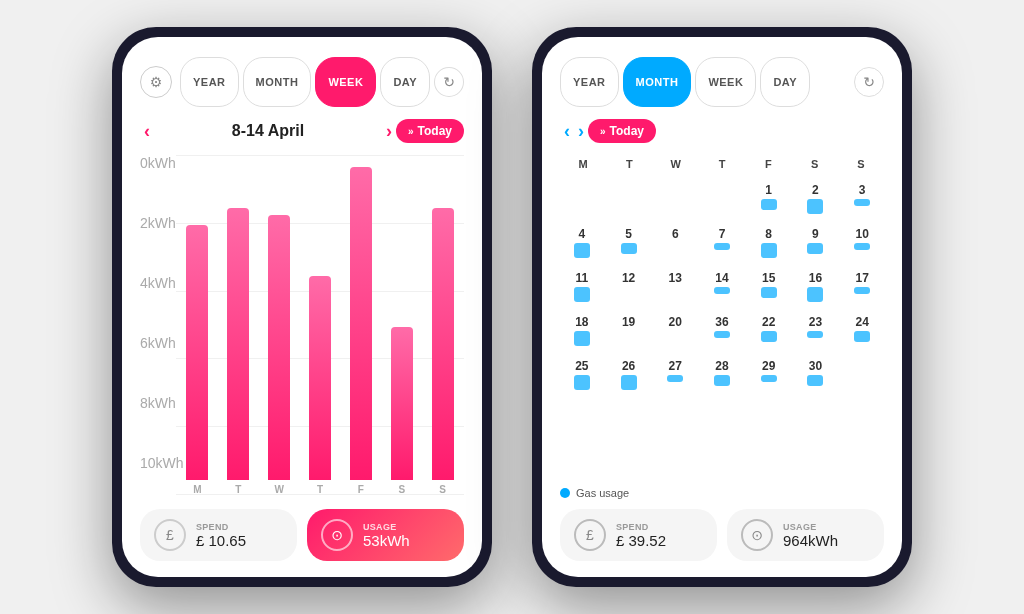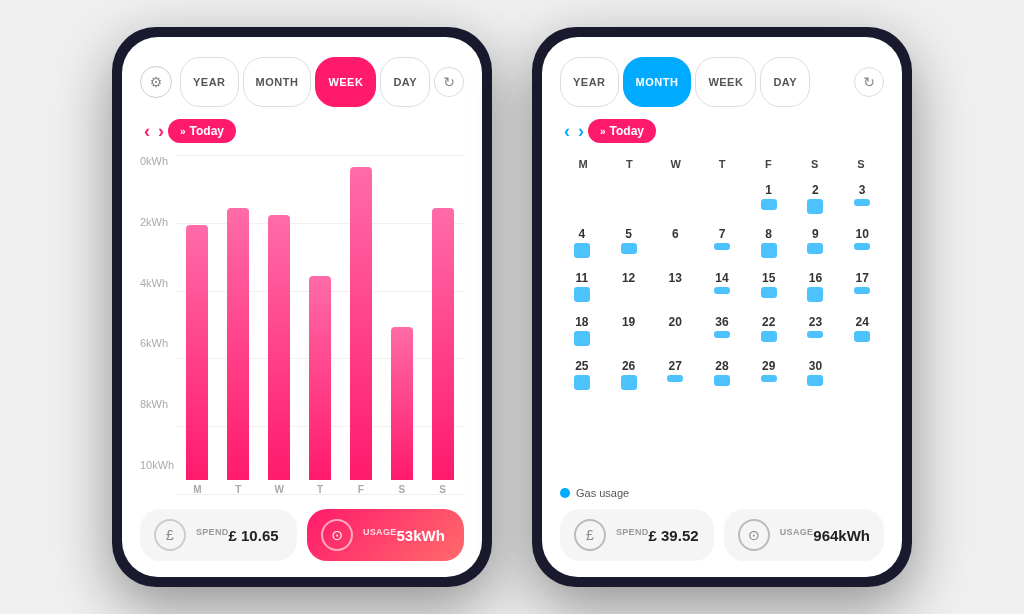--- a/index.html
+++ b/index.html
@@ -143,23 +143,23 @@
     }
     .y-axis {
       display: flex;
       flex-direction: column-reverse;
       justify-content: space-between;
       padding-bottom: 24px;
       width: 36px;
       flex-shrink: 0;
     }
     .y-label {
-      font-size: 11px;
+      font-size: 14px;
       color: #aaa;
-      text-align: left;
+      text-align: right;
       padding-right: 4px;
     }
     
     .chart-with-grid {
       flex: 1;
       position: relative;
       display: flex;
       flex-direction: column;
     }
     .bar-chart-container {
@@ -231,32 +231,33 @@
       font-size: 14px;
       flex-shrink: 0;
       color: #888;
     }
     .stat-icon.white-border {
       border-color: rgba(255,255,255,0.6);
       color: #fff;
     }
     .stat-info {
       display: flex;
+      flex-direction: column;
     }
     .stat-title {
       font-size: 9px;
       color: #999;
       font-weight: 600;
       letter-spacing: 0.3px;
       text-transform: uppercase;
     }
     .stat-title.white { color: rgba(255,255,255,0.8); }
     .stat-value {
       font-size: 15px;
-      font-weight: 700;
+      font-weight: 400;
       color: #222;
     }
     .stat-value.white { color: #fff; }
 
     
     .calendar-grid {
       flex: 1;
       overflow: hidden;
     }
     .cal-header {
@@ -343,20 +344,21 @@
         <div class="period-icon">⚙</div>
         <div class="period-tab">YEAR</div>
         <div class="period-tab">MONTH</div>
         <div class="period-tab active-pink">WEEK</div>
         <div class="period-tab">DAY</div>
         <div class="refresh-btn">↻</div>
       </div>
 
       <div class="date-nav">
         <div class="nav-arrow">‹</div>
+        <div class="date-label">8-14 April</div>
         <div class="nav-arrow">›</div>
         <div class="today-btn">
           <span class="chevrons">»</span>
           <span>Today</span>
         </div>
       </div>
 
       <div class="chart-area">
         <div style="display:flex; flex:1; min-height:0;">
 

